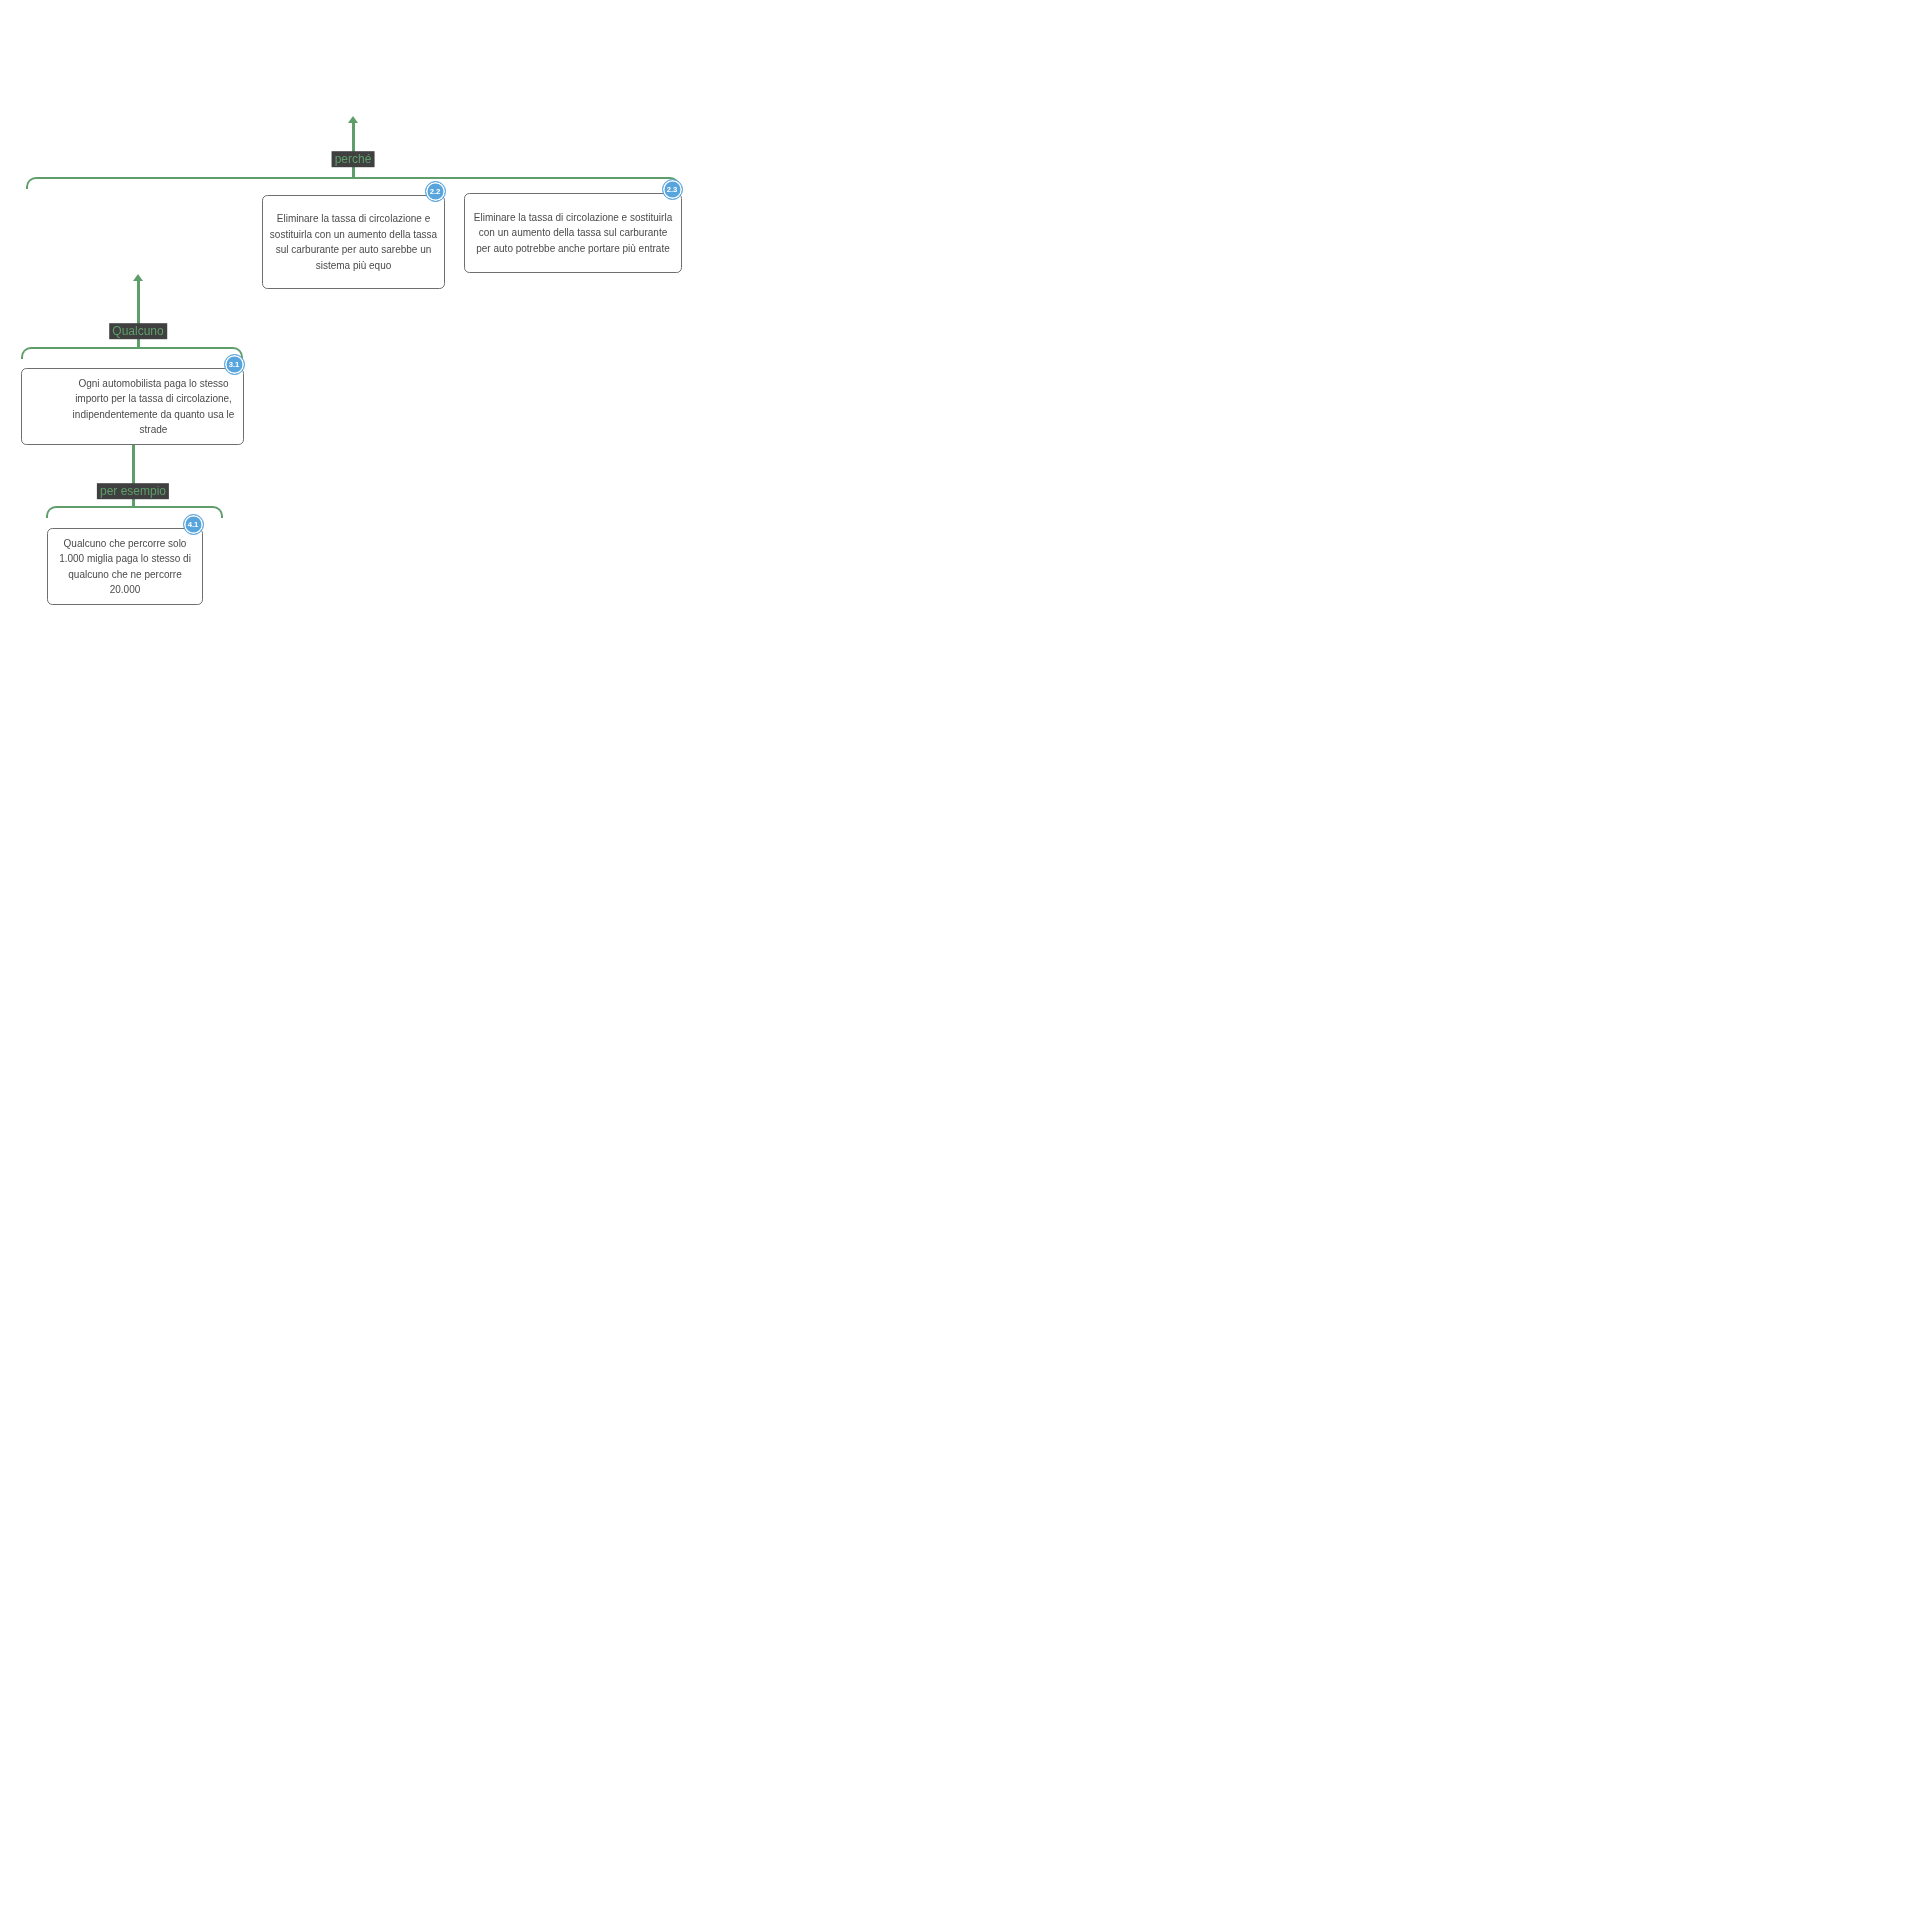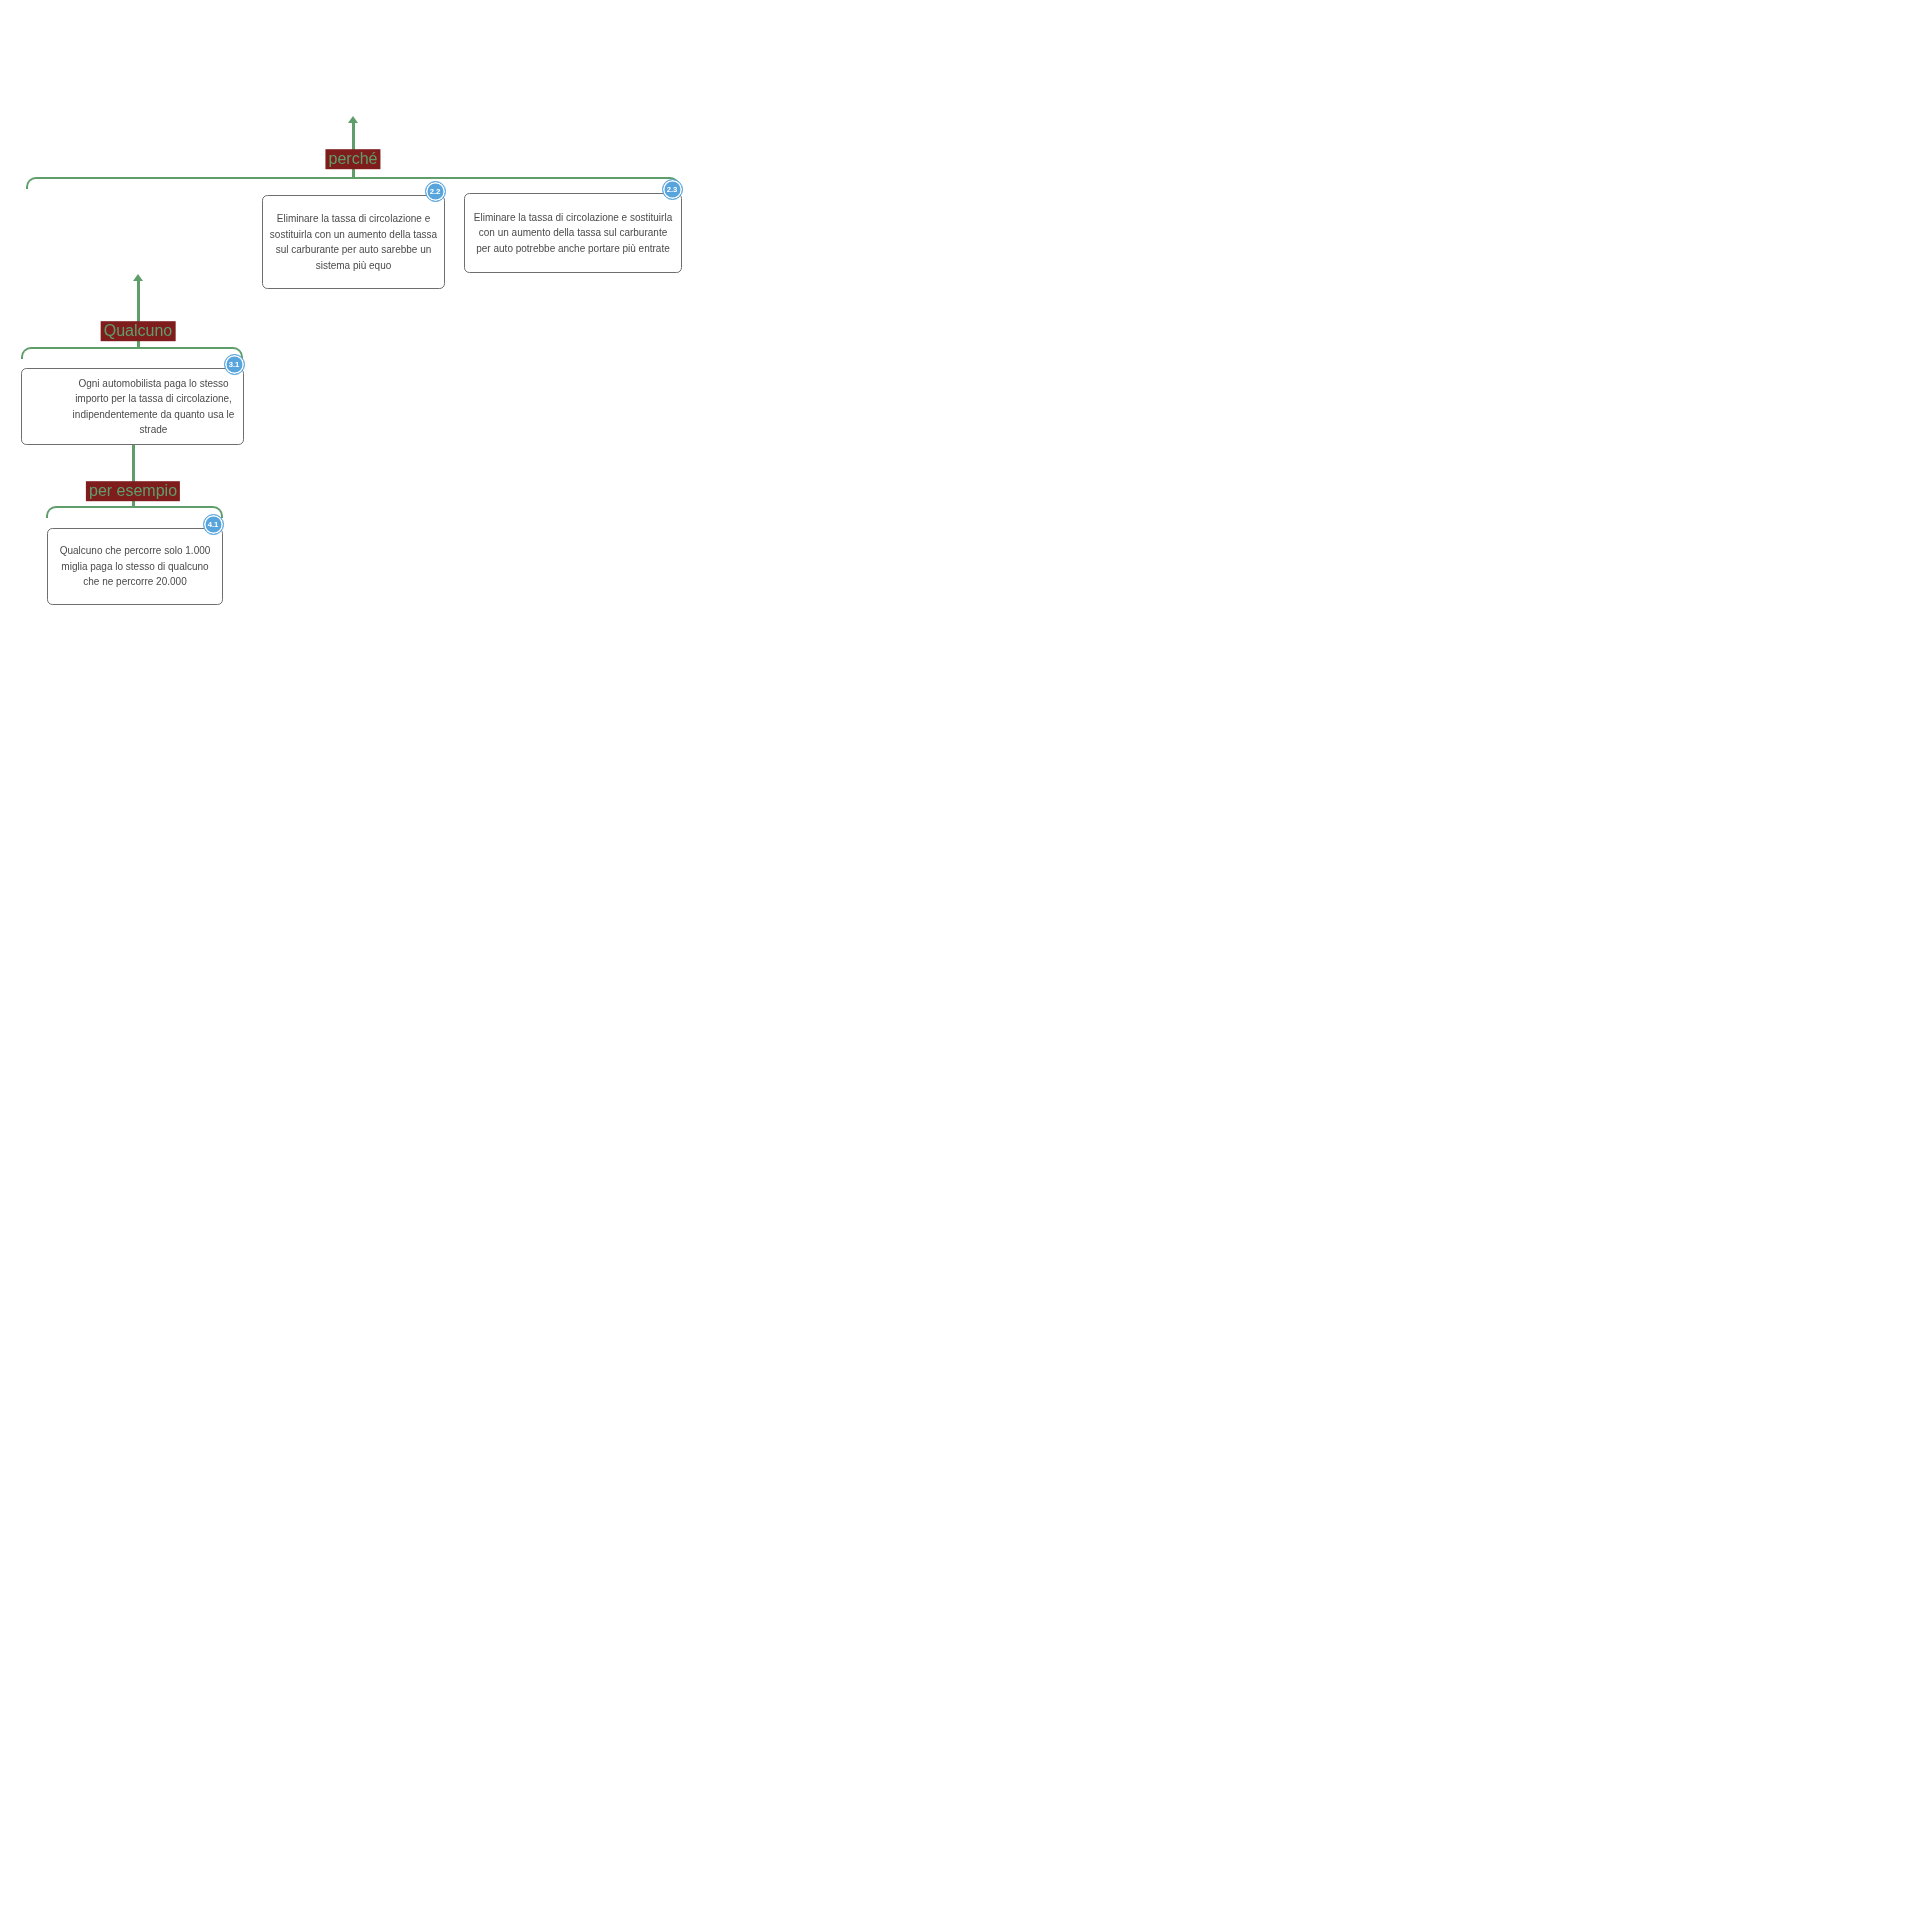--- a/index.html
+++ b/index.html
@@ -35,21 +35,21 @@
     letter-spacing:0.4px;
     color:#3e3e3e;
     font-size:8.5px;
     line-height:1.95;
     padding:1.5px 9.2px;
   }
   #node-2-1{left:26px;top:195px;width:223px;height:79px;}
   #node-2-2{left:262px;top:195px;width:183px;height:94px;text-align:center;}
   #node-2-3{left:464px;top:193px;width:218px;height:80px;}
   #node-3-1{left:21px;top:368px;width:223px;height:77px;padding-left:42px;}
-  #node-4-1{left:47px;top:528px;width:176px;height:77px;}
+  #node-4-1{left:47px;top:528px;width:156px;height:77px;}
 
   
   .badge{
     position:absolute;
     width:21px;height:21px;
     border-radius:50%;
     background:#58a5dd;
     border:1.9px solid #58a5dd;
     box-shadow:inset 0 0 0 1.5px #ffffff;
     box-sizing:border-box;
@@ -97,23 +97,23 @@
     border-bottom:7.7px solid #5f9e6b;
     z-index:1;
   }
   #arrow-because{left:348px;top:116px;}
   #arrow-indeed{left:133px;top:274px;}
 
   
   .rel-label{
     position:absolute;
     transform:translate(-50%,-50%);
-    background:#7f1d1d;
+    background:#404040;
     color:#5f9e6b;
-    font-size:16px;
+    font-size:12px;
     padding:0.8px 3.1px;
     white-space:nowrap;
     z-index:2;
   }
   #label-because{left:353px;top:159px;}
   #label-indeed{left:138px;top:331px;}
   #label-example{left:133px;top:491px;}
 </style>
 </head>
 <body>

